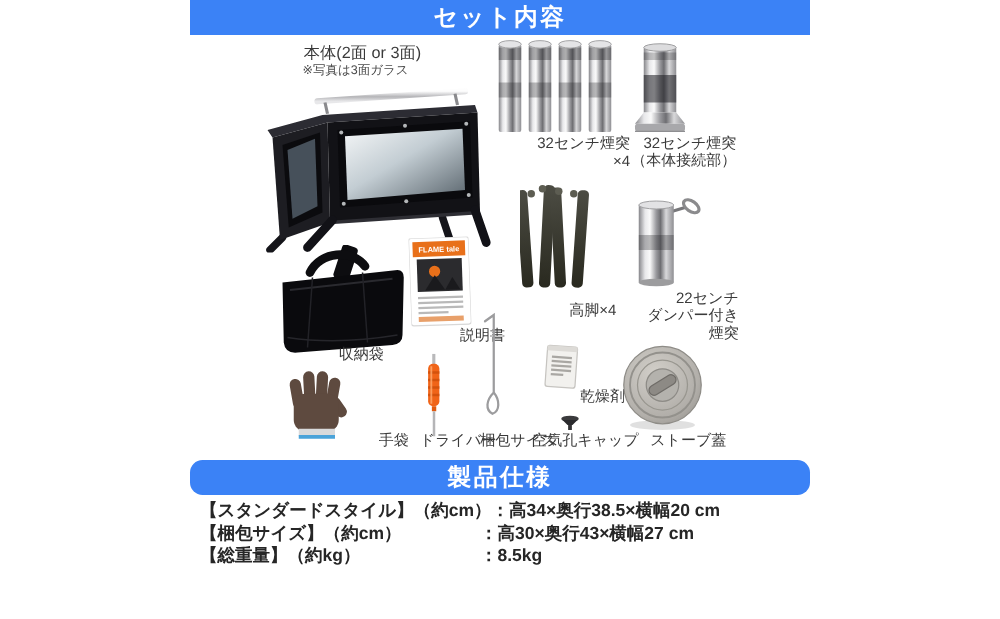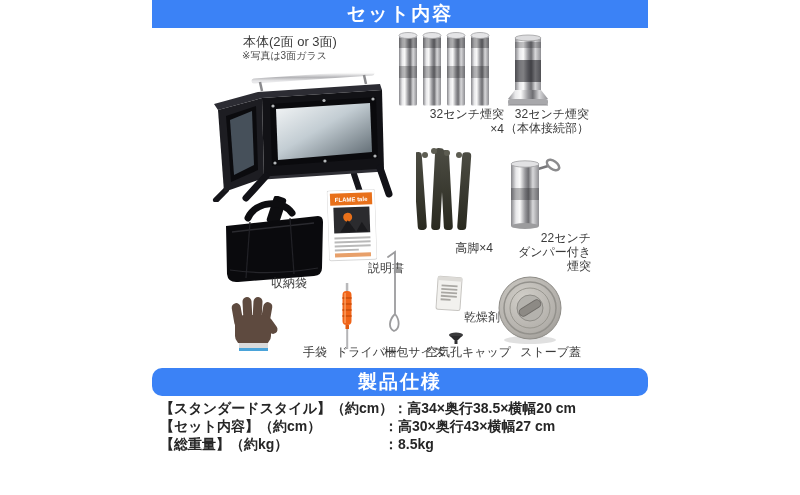--- a/index.html
+++ b/index.html
@@ -264,20 +264,20 @@
 
   <div class="bar spec">
     <span>製品仕様</span>
   </div>
 
   <div class="specs">
     <div class="spec-row">
       <span class="spec-label">【スタンダードスタイル】（約cm）</span><span class="spec-colon">：</span><span class="spec-value">高34×奥行38.5×横幅20 cm</span>
     </div>
     <div class="spec-row">
-      <span class="spec-label">【セット内容】（約cm）</span><span class="spec-colon">：</span><span class="spec-value">高30×奥行43×横幅27 cm</span>
+      <span class="spec-label">【梱包サイズ】（約cm）</span><span class="spec-colon">：</span><span class="spec-value">高30×奥行43×横幅27 cm</span>
     </div>
     <div class="spec-row">
       <span class="spec-label">【総重量】（約kg）</span><span class="spec-colon">：</span><span class="spec-value">8.5kg</span>
     </div>
   </div>
 
 </div>
 
 </body></html>

